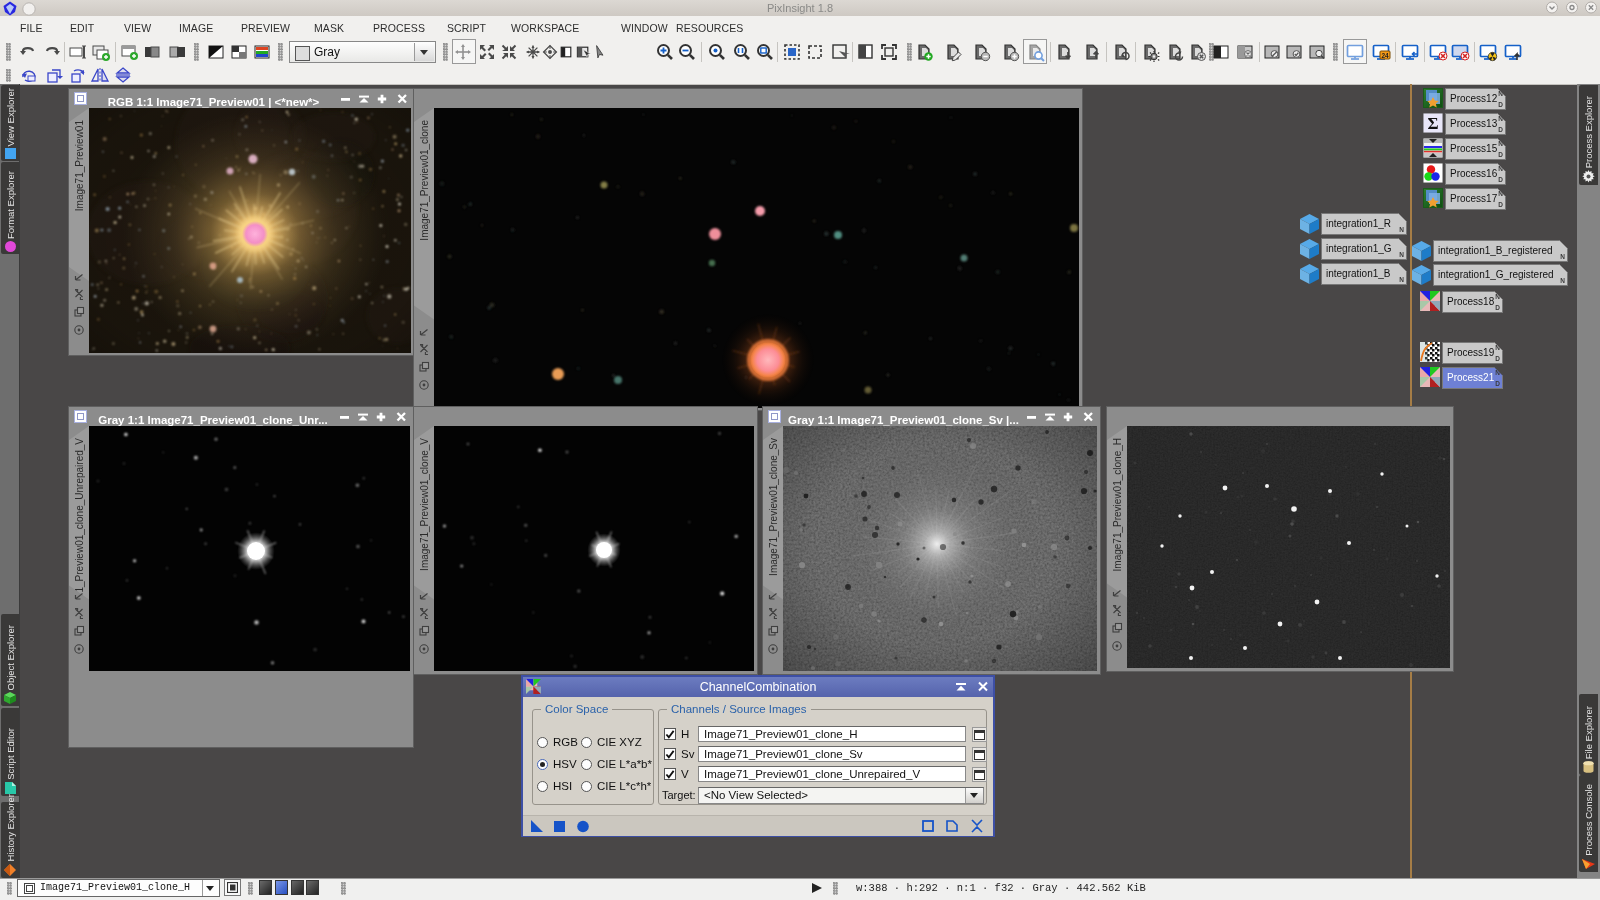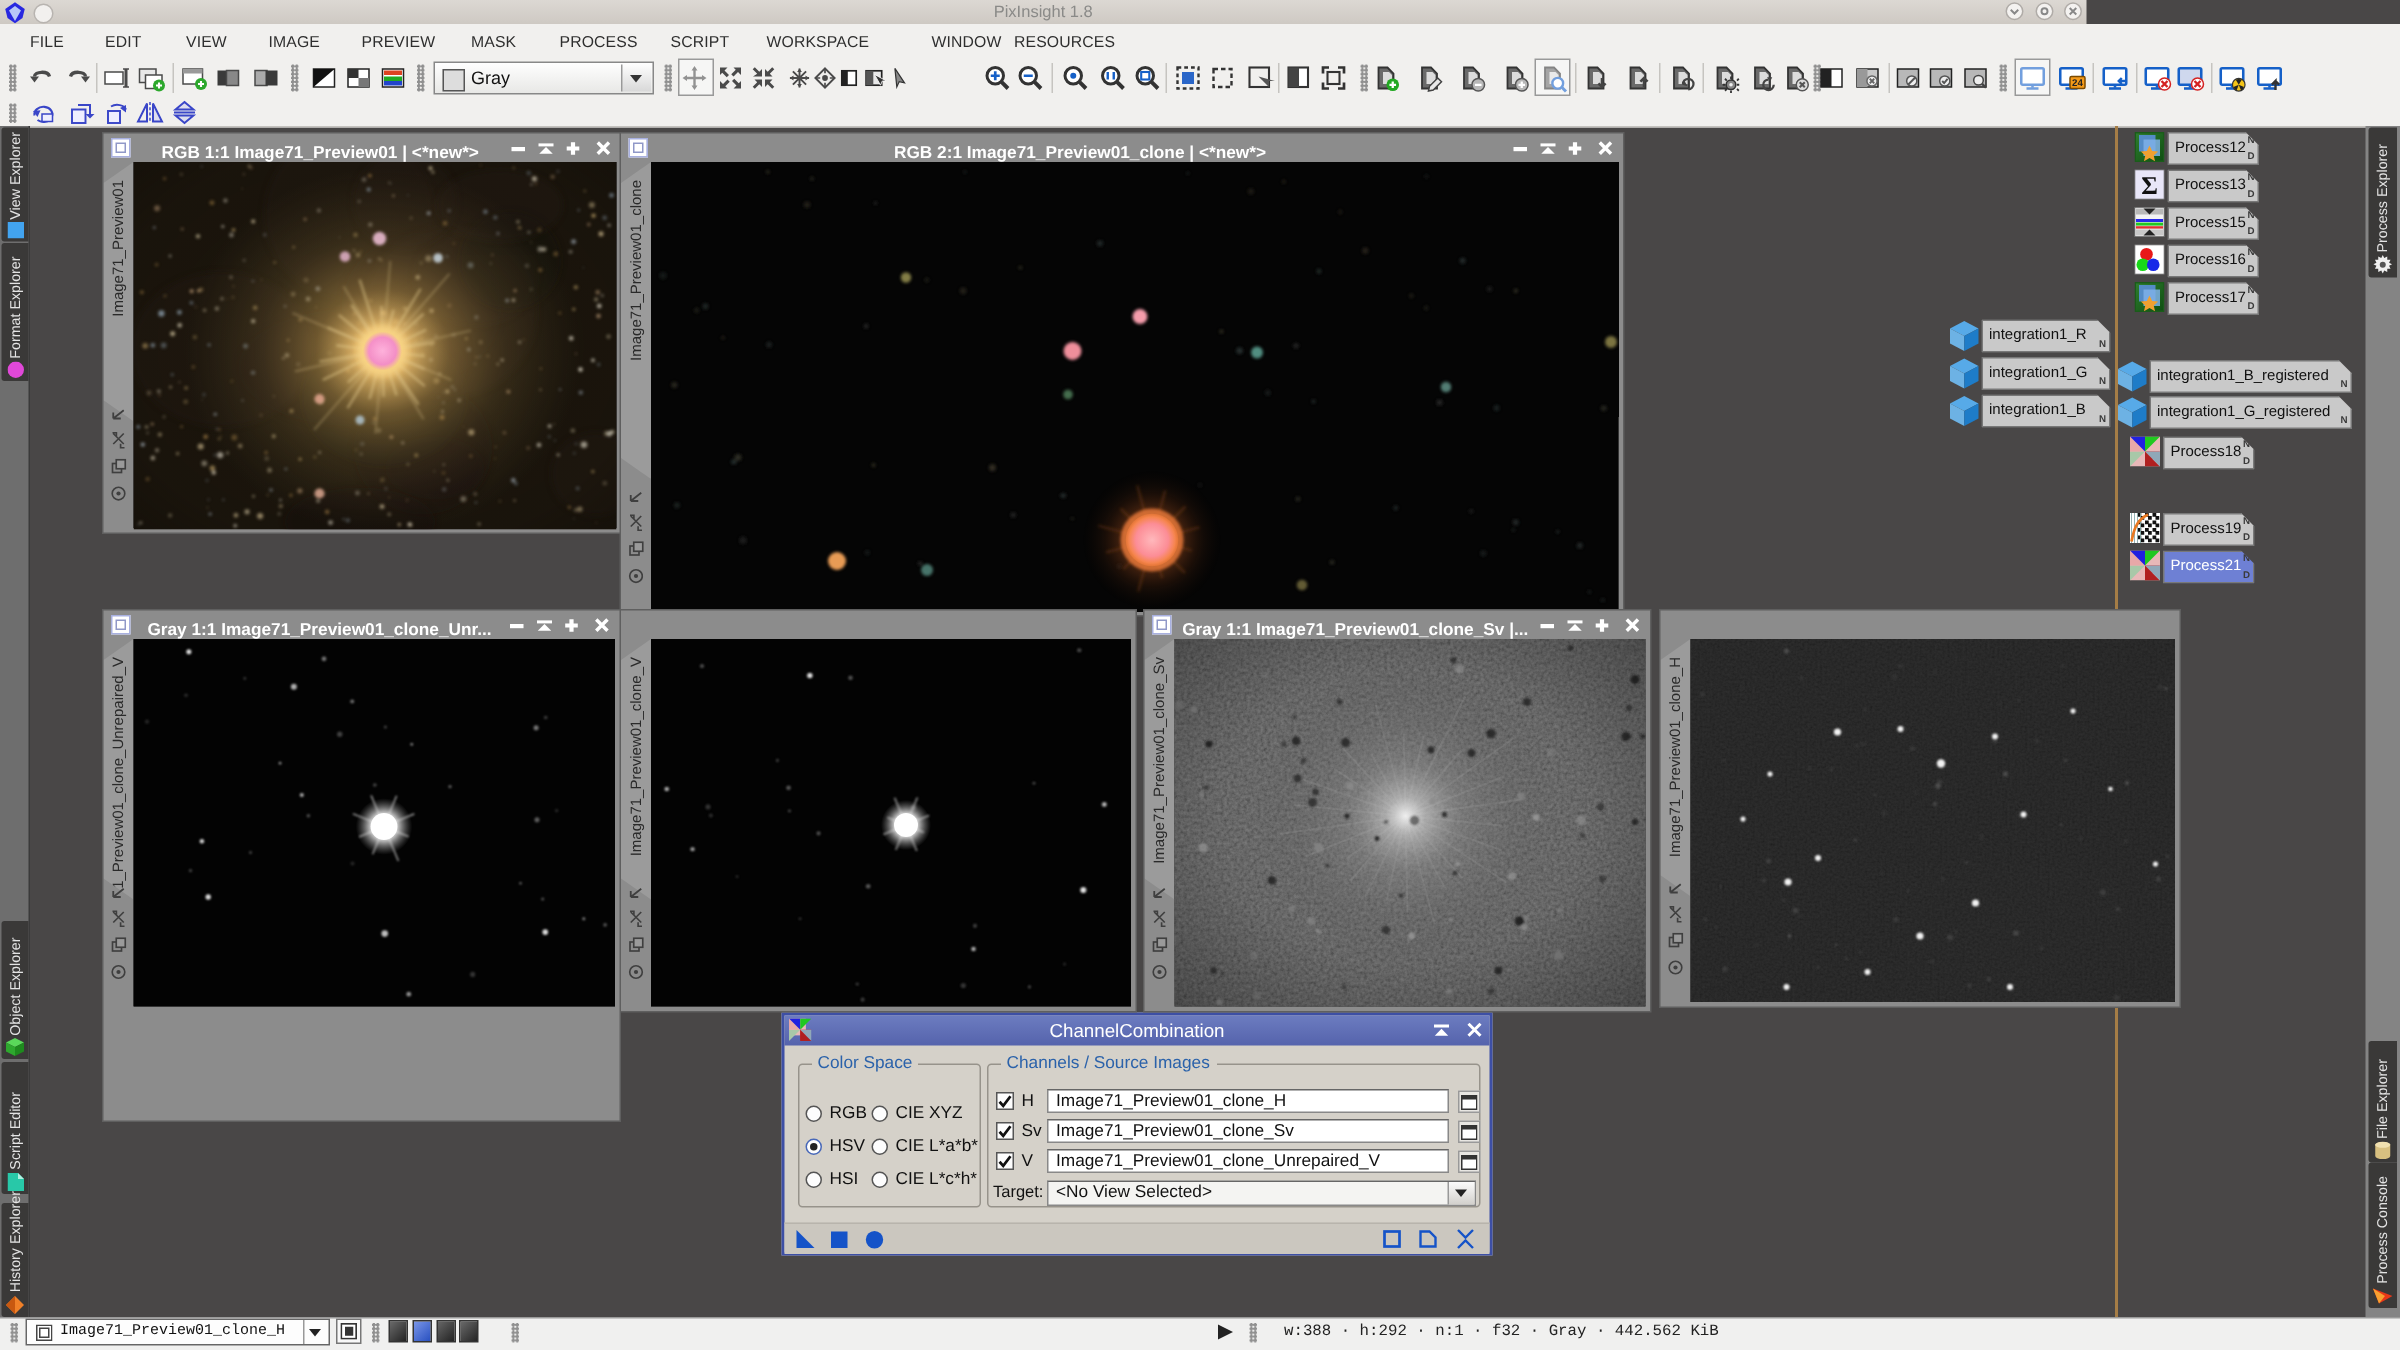--- a/index.html
+++ b/index.html
@@ -1,16 +1,16 @@
 <!DOCTYPE html>
 <html><head><meta charset="utf-8"><style>
 * { margin:0; padding:0; }
 html,body { width:1600px; height:900px; overflow:hidden; font-family:"Liberation Sans",sans-serif; }
 #root { position:relative; width:1600px; height:900px; background:#494747; }
-#titlebar { position:absolute; left:0; top:0; width:1391px; height:16px; background:linear-gradient(#dcd8d3,#cec9c3); }
+#titlebar { position:absolute; left:0; top:0; width:1600px; height:16px; background:linear-gradient(#dcd8d3,#cec9c3); }
 #menubar { position:absolute; left:0; top:16px; width:1600px; height:22px; background:#f1f0ee; }
 .mi { position:absolute; top:6px; font-size:10.5px; color:#2e2e2e; letter-spacing:0.1px; }
 #toolbar { position:absolute; left:0; top:38px; width:1600px; height:28px; background:#f1f0ee; }
 #toolbar2 { position:absolute; left:0; top:66px; width:1600px; height:19px; background:#f1f0ee; border-bottom:1px solid #c4c2be; box-sizing:border-box; }
 .ti { position:absolute; }
 .grip { position:absolute; width:5px; background-image:radial-gradient(circle at 1.2px 1.2px,#909090 1.1px,transparent 1.3px); background-size:2.6px 2.6px; }
 .tsep { position:absolute; width:1px; background:#c6c4c0; }
 .pressed { position:absolute; border:1px solid #999; background:rgba(255,255,255,0.4); box-sizing:border-box; }
 #lstrip { position:absolute; left:0; top:84px; width:20px; height:794px; background:#6e6e6e; border-right:1px solid #3a3a3a; box-sizing:border-box;}
 #rstrip { position:absolute; left:1577px; top:84px; width:23px; height:794px; background:#848484; }
@@ -1089,28 +1089,20 @@
             <circle cx="124" cy="158" r="3.4" fill="#e8a890" opacity="0.9"></circle>
             <circle cx="151" cy="172" r="3.0" fill="#b9cfdb" opacity="0.85"></circle>
             <circle cx="124" cy="221" r="3.4" fill="#e8b098" opacity="0.9"></circle>
             <circle cx="115" cy="252" r="3.2" fill="#d9e2e8" opacity="0.9"></circle>
           </g>
           <rect width="322" height="245" fill="url(#g1vig)"></rect>
         </svg>
       </div>
 </div>
 <div class="win" style="left:414px;top:89px;width:668px;height:321px">
-<div class="wtitle" style="height:19px"><span class="wico"></span><span class="wtext">RGB 2:1 Image71_Preview01_clone | &lt;*new*&gt;</span>
-<span class="wbtns"><svg width="72" height="12" viewBox="0 0 72 12">
-<rect x="1" y="5" width="9" height="2.8" fill="#fff"></rect>
-<rect x="19" y="2.6" width="10" height="2" fill="#fff"></rect>
-            <path d="M19.5 9.5 L24 5 L28.5 9.5 Z" fill="#fff"></path>
-<path d="M42 1.8 v8.4 M37.8 6 h8.4" stroke="#fff" stroke-width="2.8"></path>
-<path d="M58.5 2 l7.5 7.5 M66 2 l-7.5 7.5" stroke="#fff" stroke-width="2.3"></path>
-</svg></span></div>
 <div class="wside" style="top:19px;width:20px;height:302px">
 <div class="wtab">
           <span class="wtabtext">Image71_Preview01_clone</span>
         </div>
 <div class="wsideicons"><svg width="12" height="66" viewBox="0 0 12 66">
 <path d="M2.5 7 L9.5 1.5 M2.5 7 h5 M2.5 7 v-4" stroke="#3f3f3f" stroke-width="1.2" fill="none"></path>
 <path d="M2.5 17 l7 7 m0-7 l-7 7 M2 16.5 h2.6 v2.6 M10 26.5 h-2.6 v-2.6" stroke="#3f3f3f" stroke-width="1.1" fill="none"></path>
 <rect x="2" y="37" width="6" height="6" fill="none" stroke="#3f3f3f" stroke-width="1.1"></rect>
             <rect x="4.5" y="34.5" width="6" height="6" fill="#9a9a9a" stroke="#3f3f3f" stroke-width="1.1"></rect>
 <circle cx="6" cy="57" r="4.2" fill="none" stroke="#3f3f3f" stroke-width="1.1"></circle>

